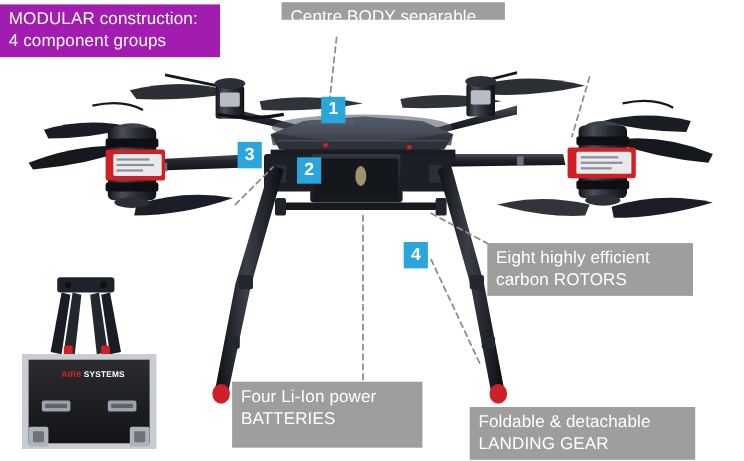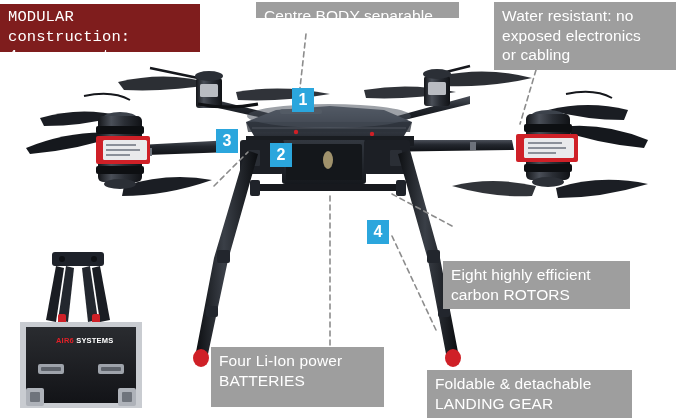--- a/index.html
+++ b/index.html
@@ -26,22 +26,21 @@
     background: #9e9e9e;
     color: #ffffff;
     font-size: 15.5px;
     line-height: 19.5px;
     padding: 4px 8px 5px 8px;
     box-sizing: border-box;
     white-space: pre-line;
     letter-spacing: 0.1px;
   }
   .callout.accent {
-    background: #7f1d1d;
-    font-family: Liberation Mono, monospace;
+    background: #a21caf;
   }
   .badge {
     position: absolute;
     background: #2ba6dd;
     color: #ffffff;
     font-size: 16px;
     font-weight: bold;
     width: 22px;
     height: 24px;
     line-height: 24px;
@@ -236,26 +235,23 @@
       <path d="M436 330 L392 236"></path>
       <path d="M330 196 L330 354"></path>
     </g>
   </svg>
 
   <div class="callout accent" style="left:0px; top:4px; width:200px; height:48px;">MODULAR construction:
 4 component groups</div>
 
   <div class="callout" style="left:256px; top:2px; width:203px; height:16px;">Centre BODY separable</div>
 
-  <div class="callout" style="left:494px; top:2px; width:182px; height:68px;">Water resistant: no
-exposed electronics
-or cabling</div>
-
-
-  <div class="callout" style="left:443px; top:221px; width:187px; height:48px;margin-top:40px;">Eight highly efficient
+
+
+  <div class="callout" style="left:443px; top:221px; width:187px; height:48px;">Eight highly efficient
 carbon ROTORS</div>
 
   <div class="callout" style="left:427px; top:322px; width:205px; height:48px;margin-top:48px;">Foldable &amp; detachable
 LANDING GEAR</div>
 
   <div class="callout" style="left:211px; top:347px; width:173px; height:60px;">Four Li-Ion power
 BATTERIES</div>
 
   <div class="badge" style="left:292px; top:88px;">1</div>
 

